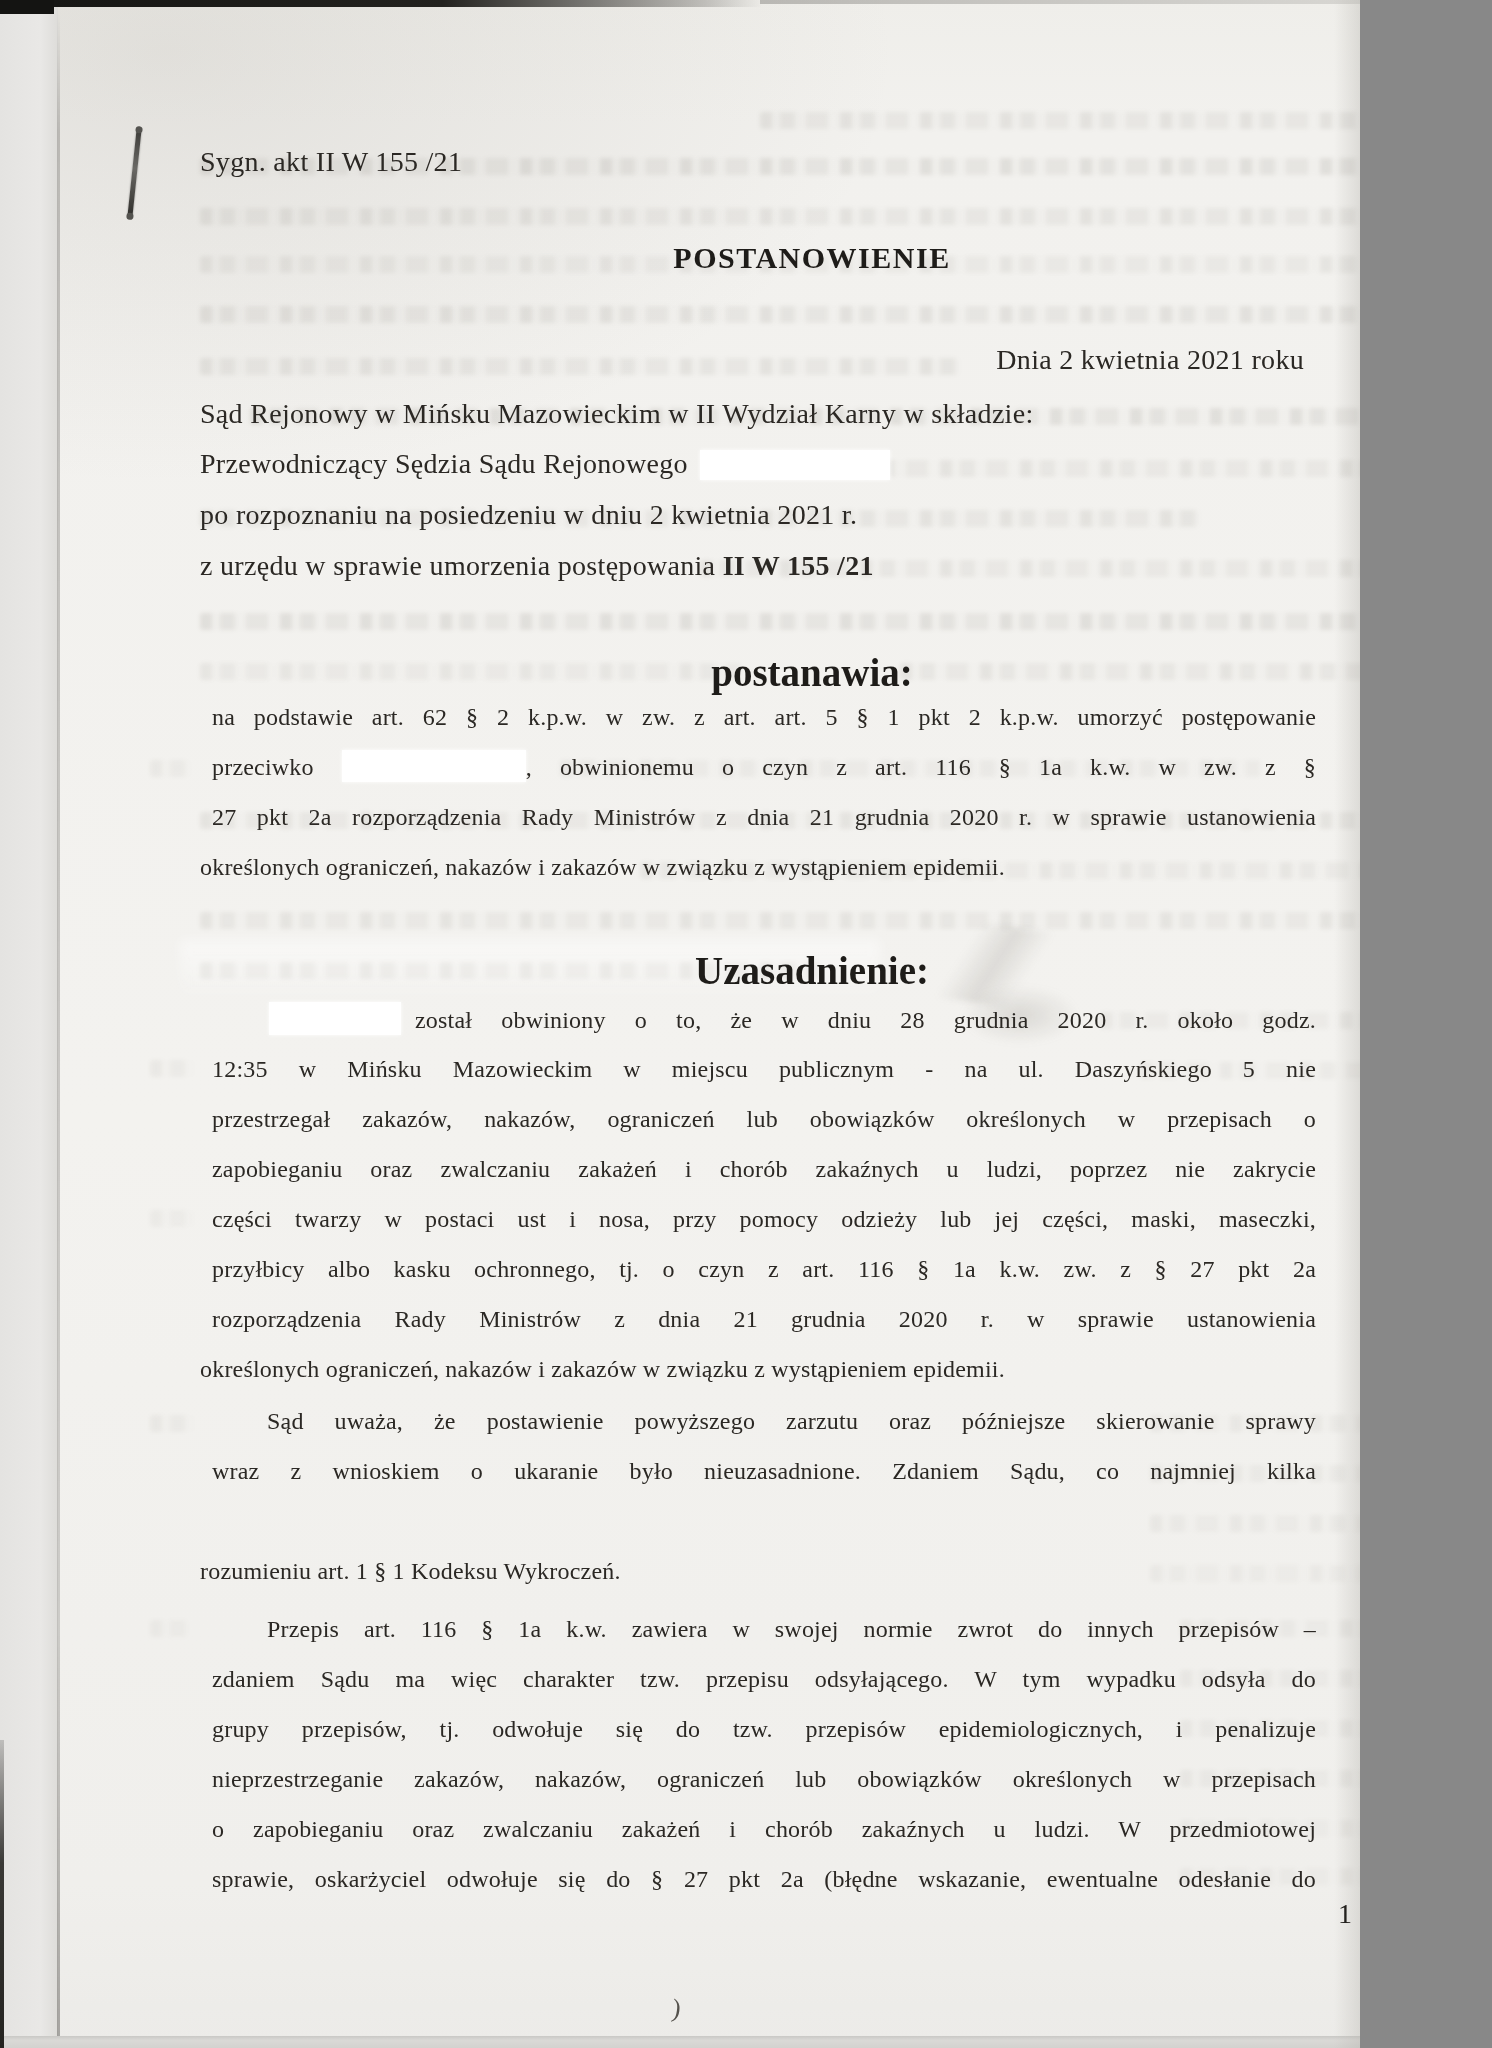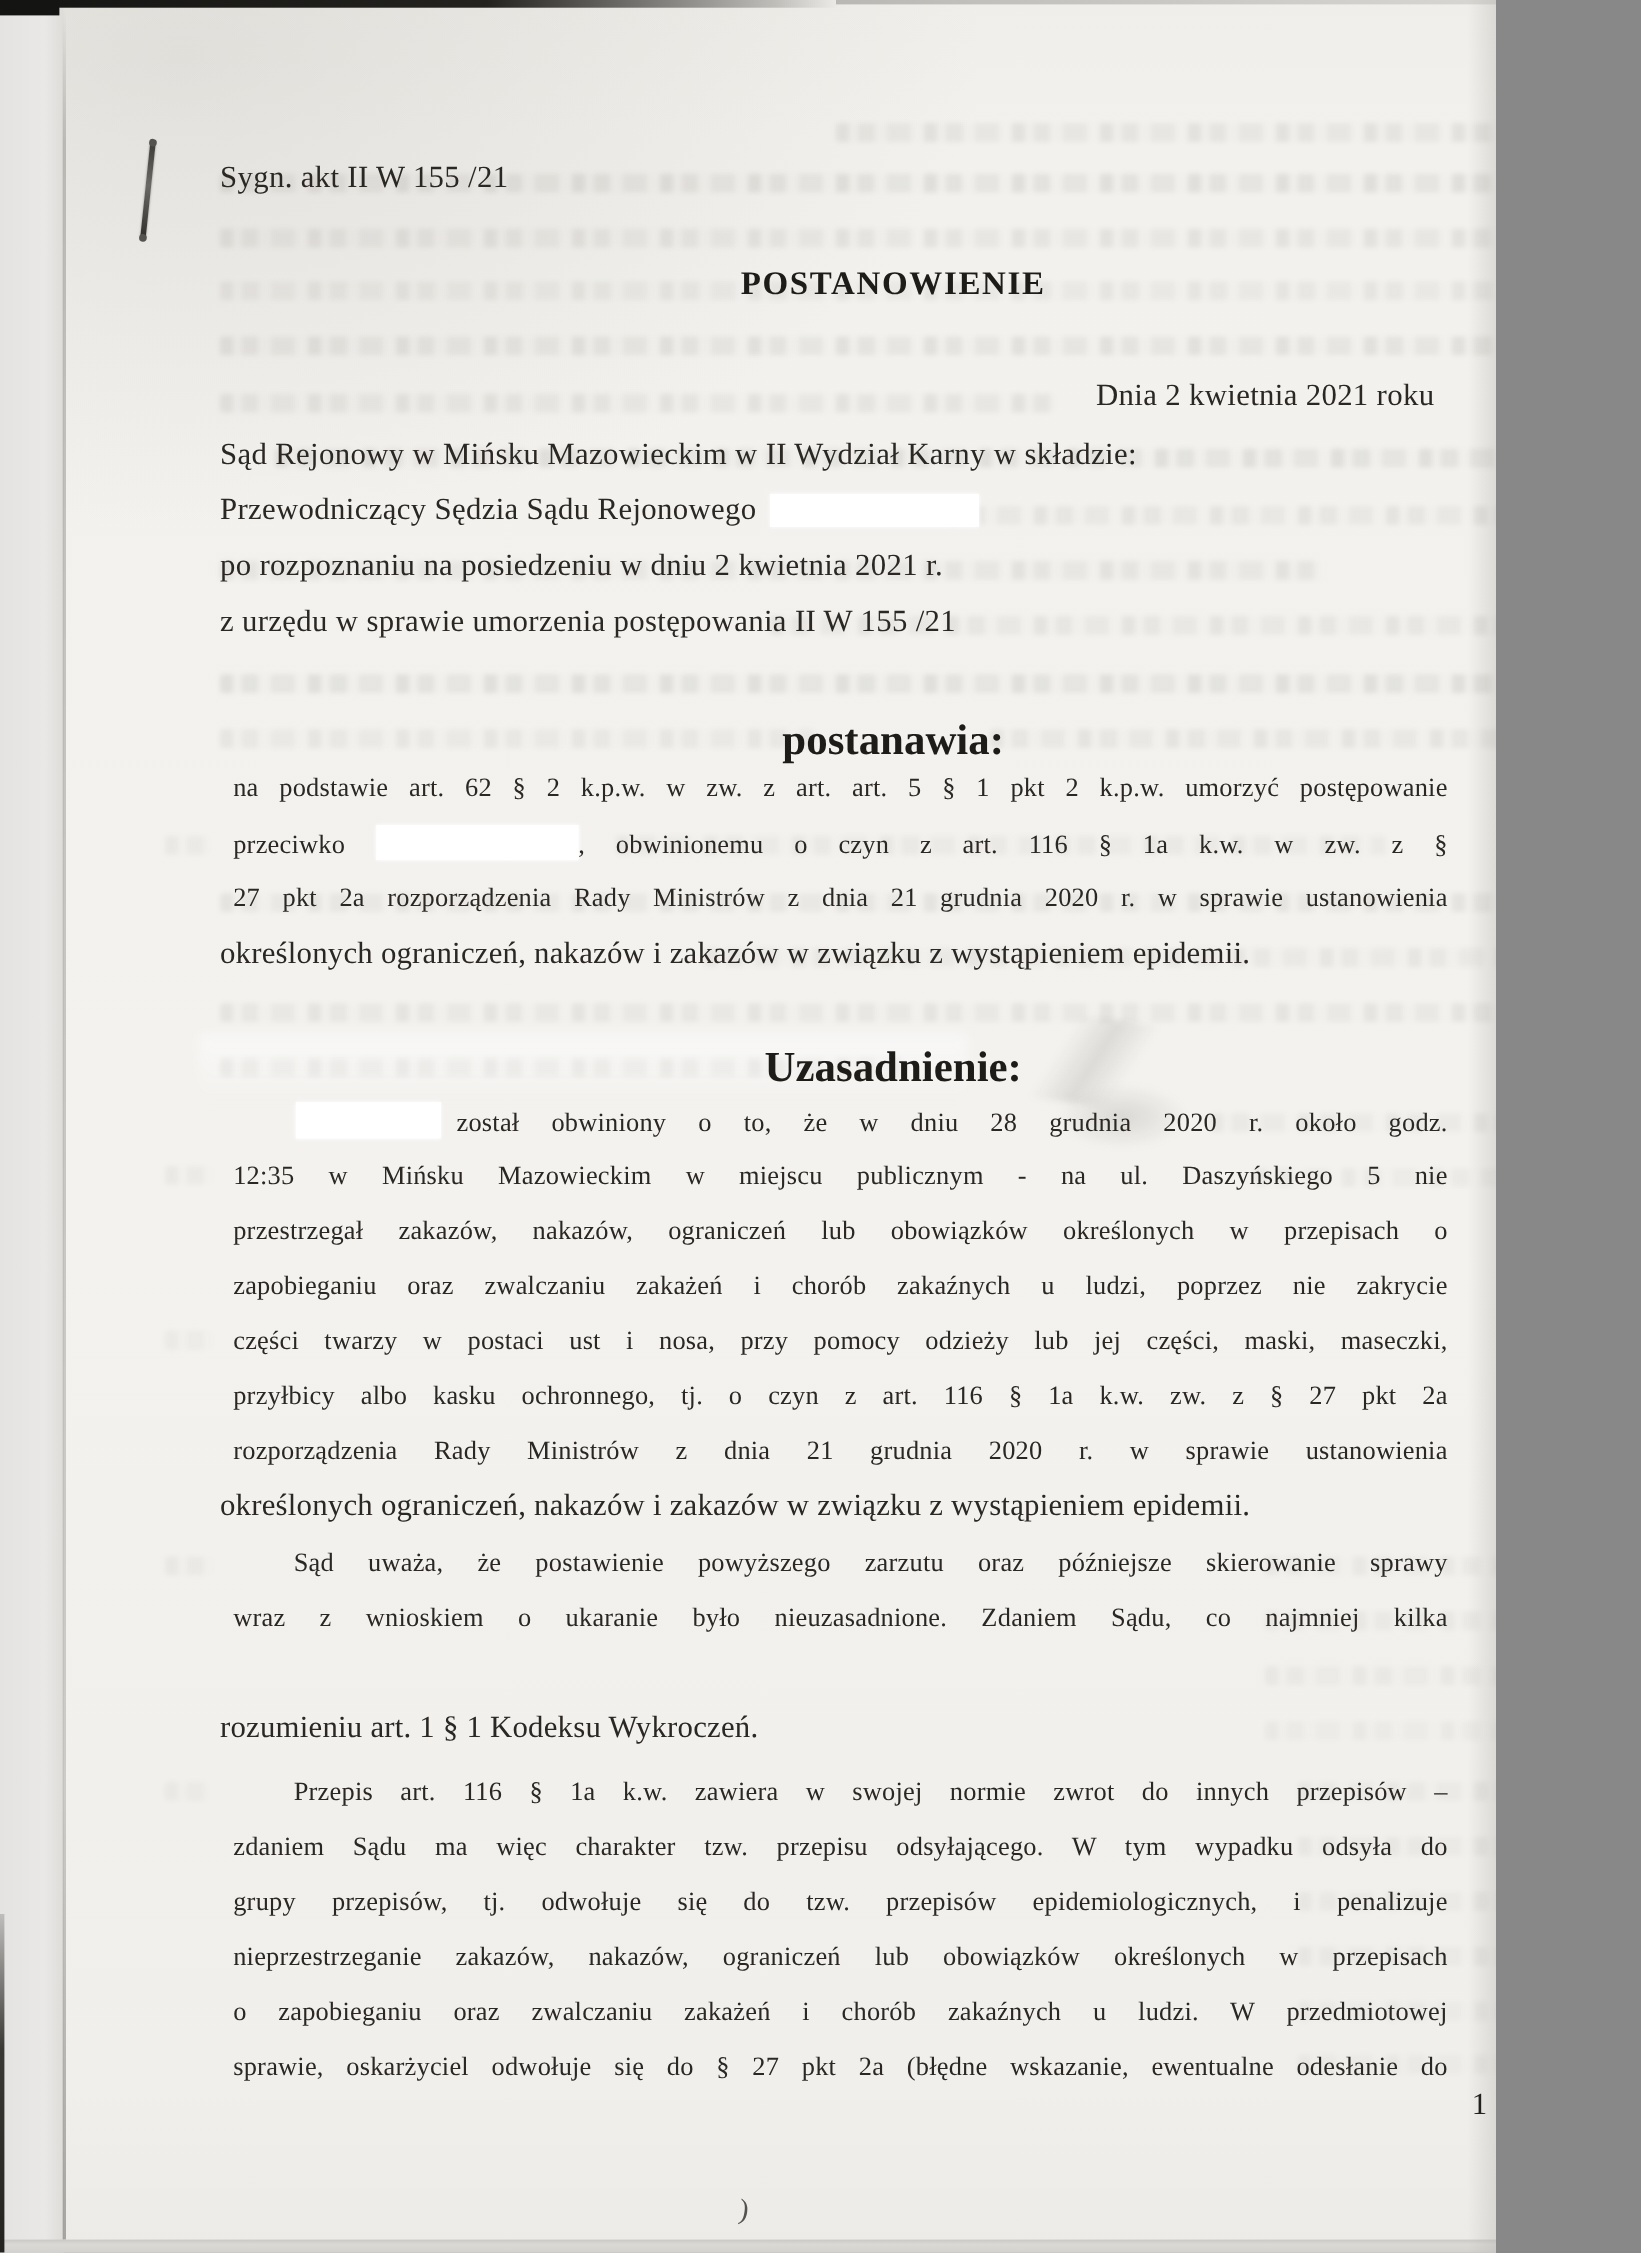--- a/index.html
+++ b/index.html
@@ -35,25 +35,25 @@
   .staple:before,.staple:after{content:"";position:absolute;left:-1px;width:7px;height:7px;border-radius:50%;background:#54534f;}
   .staple:before{top:-2px}.staple:after{bottom:-2px}
   
   .ghost{position:absolute;height:17px;border-radius:3px;pointer-events:none;
     background:repeating-linear-gradient(90deg,rgba(108,103,94,.22) 0 12px,rgba(108,103,94,.04) 12px 20px,rgba(108,103,94,.18) 20px 35px,rgba(108,103,94,.03) 35px 46px,rgba(108,103,94,.15) 46px 68px,rgba(108,103,94,.02) 68px 80px);
     filter:blur(2.2px);}
   
   .content{position:absolute;left:0;top:0;width:100%;height:100%;filter:blur(.3px);}
   .line{position:absolute;left:200px;width:1104px;font-size:28px;line-height:34px;color:#2b2824;white-space:nowrap;letter-spacing:.3px;}
   .jline{position:absolute;left:212px;width:1104px;font-size:24px;line-height:34px;color:#2b2824;text-align:justify;text-align-last:justify;letter-spacing:.2px;}
-  .lline{position:absolute;left:200px;width:1104px;font-size:28px;line-height:34px;color:#2b2824;text-align:left;letter-spacing:.2px;}
+  .lline{position:absolute;left:200px;width:1104px;font-size:24px;line-height:34px;color:#2b2824;text-align:left;letter-spacing:.2px;}
   .heading{position:absolute;left:200px;width:1104px;padding-left:60px;box-sizing:content-box;text-align:center;font-weight:bold;font-size:39px;color:#1e1c19;}
   .title{font-size:30px;letter-spacing:1.5px;}
   .date{text-align:right;}
-  .b{font-weight:normal;margin-top:44px;}
+  .b{font-weight:bold;margin-top:44px;}
   .ind{text-indent:55px;}
   .indb{text-indent:57px;}
   .redact{display:inline-block;background:#ffffff;box-shadow:0 0 4px rgba(255,255,255,.95);vertical-align:-7px;}
   .r1{width:190px;height:30px;margin-left:12px;}
   .r2{width:184px;height:32px;}
   .r3{width:132px;height:33px;margin-right:14px;}
   .pagenum{position:absolute;left:1338px;top:1898px;font-size:28px;color:#23211e;}
   .pen-mark{position:absolute;left:672px;top:1994px;font-size:26px;color:#55524d;transform:rotate(8deg);}
   .speck{position:absolute;left:1363px;top:1980px;width:6px;height:4px;border-radius:50%;background:rgba(90,88,84,.55);transform:rotate(-25deg);}
 </style>

